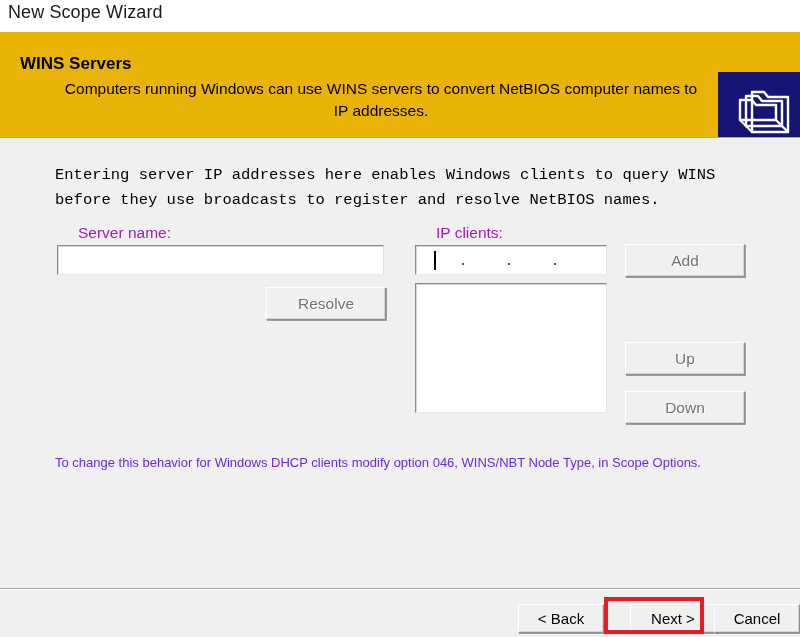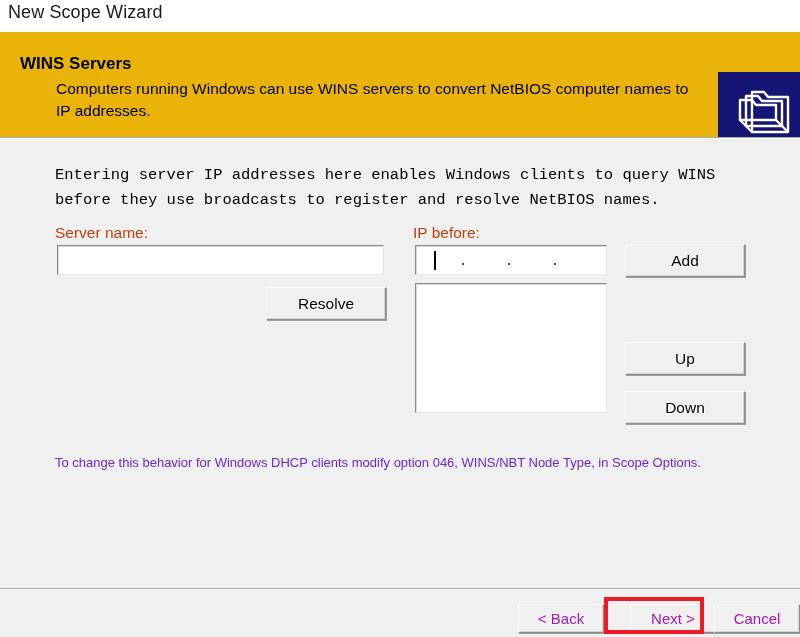--- a/index.html
+++ b/index.html
@@ -50,20 +50,21 @@
     color: #000000;
     white-space: nowrap;
   }
   .header-desc {
     position: absolute;
     left: 56px; top: 46px;
     width: 650px;
     font-size: 15.5px;
     line-height: 22px;
     color: #000000;
+    text-align: center;
   }
   .header-icon {
     position: absolute;
     left: 718px; top: 40px;
     width: 82px; height: 82px;
     background: #151575;
     overflow: hidden;
   }
   .header-icon svg { display: block; }
 
@@ -88,22 +89,23 @@
     width: 690px;
     font-size: 15.5px;
     line-height: 25px;
     color: #000000;
     font-family: Liberation Mono, monospace;
   }
 
   .field-label {
     position: absolute;
     font-size: 15.5px;
-    color: #c2410c;
-    white-space: nowrap;
+    color: #a21caf;
+    white-space: nowrap;
+    margin-left: 23px;
   }
   .label-server { left: 55px; top: 85px; }
   .label-ip     { left: 413px; top: 85px; }
 
   
   .textfield {
     position: absolute;
     background: #ffffff;
     border-top: 1px solid #8a8a8a;
     border-left: 1px solid #8a8a8a;
@@ -148,25 +150,25 @@
     border-right-color: #8e8e8e;
     border-bottom-color: #8e8e8e;
     box-shadow: 1px 1px 0 #9d9d9d, inset -1px -1px 0 #d4d4d4;
     font-size: 15.5px;
     font-family: "Liberation Sans", sans-serif;
     text-align: center;
     white-space: nowrap;
     display: flex;
     align-items: center;
     justify-content: center;
-    color: #a21caf;
+    color: #000000;
     padding: 0;
   }
   .btn3d.disabled {
-    color: #000000;
+    color: #737373;
     text-shadow: 1px 1px 0 #ffffff;
   }
 
   .btn-resolve { left: 266px; top: 148px;  width: 120px; height: 33px; }
   .btn-add     { left: 625px; top: 105px;  width: 120px; height: 33px; }
   .btn-remove  { left: 625px; top: 154px;  width: 120px; height: 33px; }
   .btn-up      { left: 625px; top: 203px;  width: 120px; height: 33px; }
   .btn-down    { left: 625px; top: 252px;  width: 120px; height: 33px; }
 
   .note-text {
@@ -234,21 +236,21 @@
 
   <div class="body-area">
 
     <div class="intro-text">Entering server IP addresses here enables Windows clients to query WINS before they use broadcasts to register and resolve NetBIOS names.</div>
 
     <div class="field-label label-server">Server name:</div>
     <div class="textfield server-input">
       <span></span>
     </div>
 
-    <div class="field-label label-ip">IP before:</div>
+    <div class="field-label label-ip">IP clients:</div>
     <div class="textfield ip-input">
       <span class="ip-caret"></span>
       <span class="ip-dot d1"></span>
       <span class="ip-dot d2"></span>
       <span class="ip-dot d3"></span>
     </div>
 
     <div class="textfield listbox"></div>
 
     <button class="btn3d disabled btn-resolve">Resolve</button>

